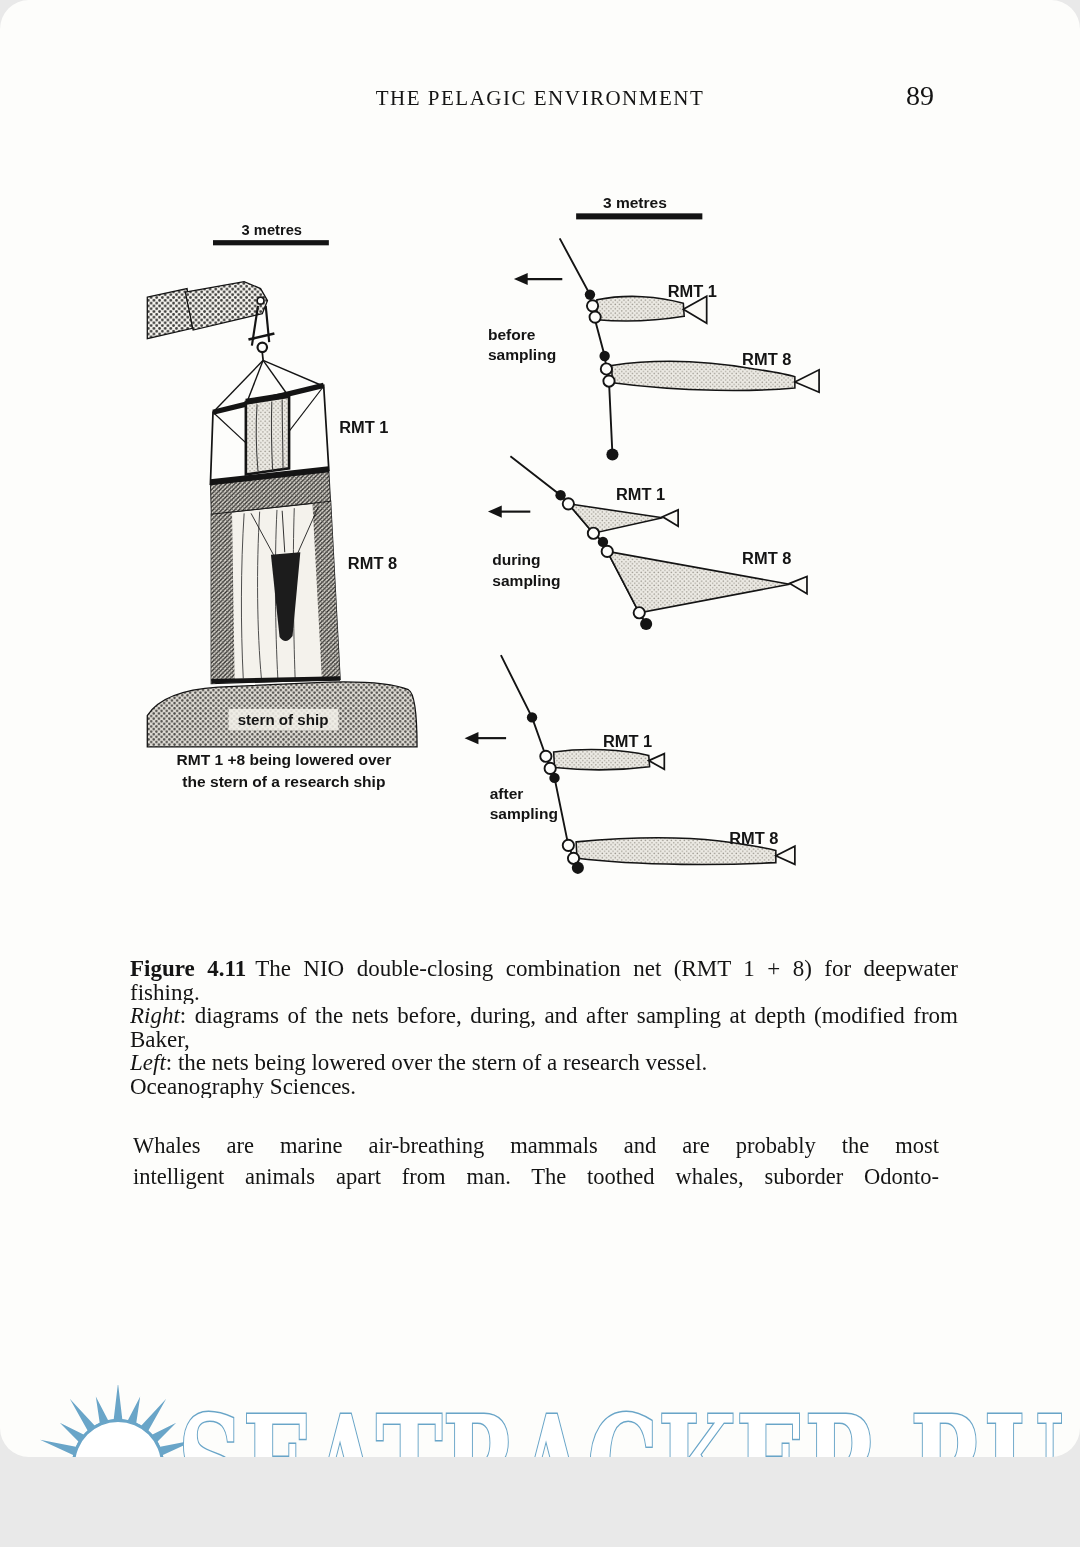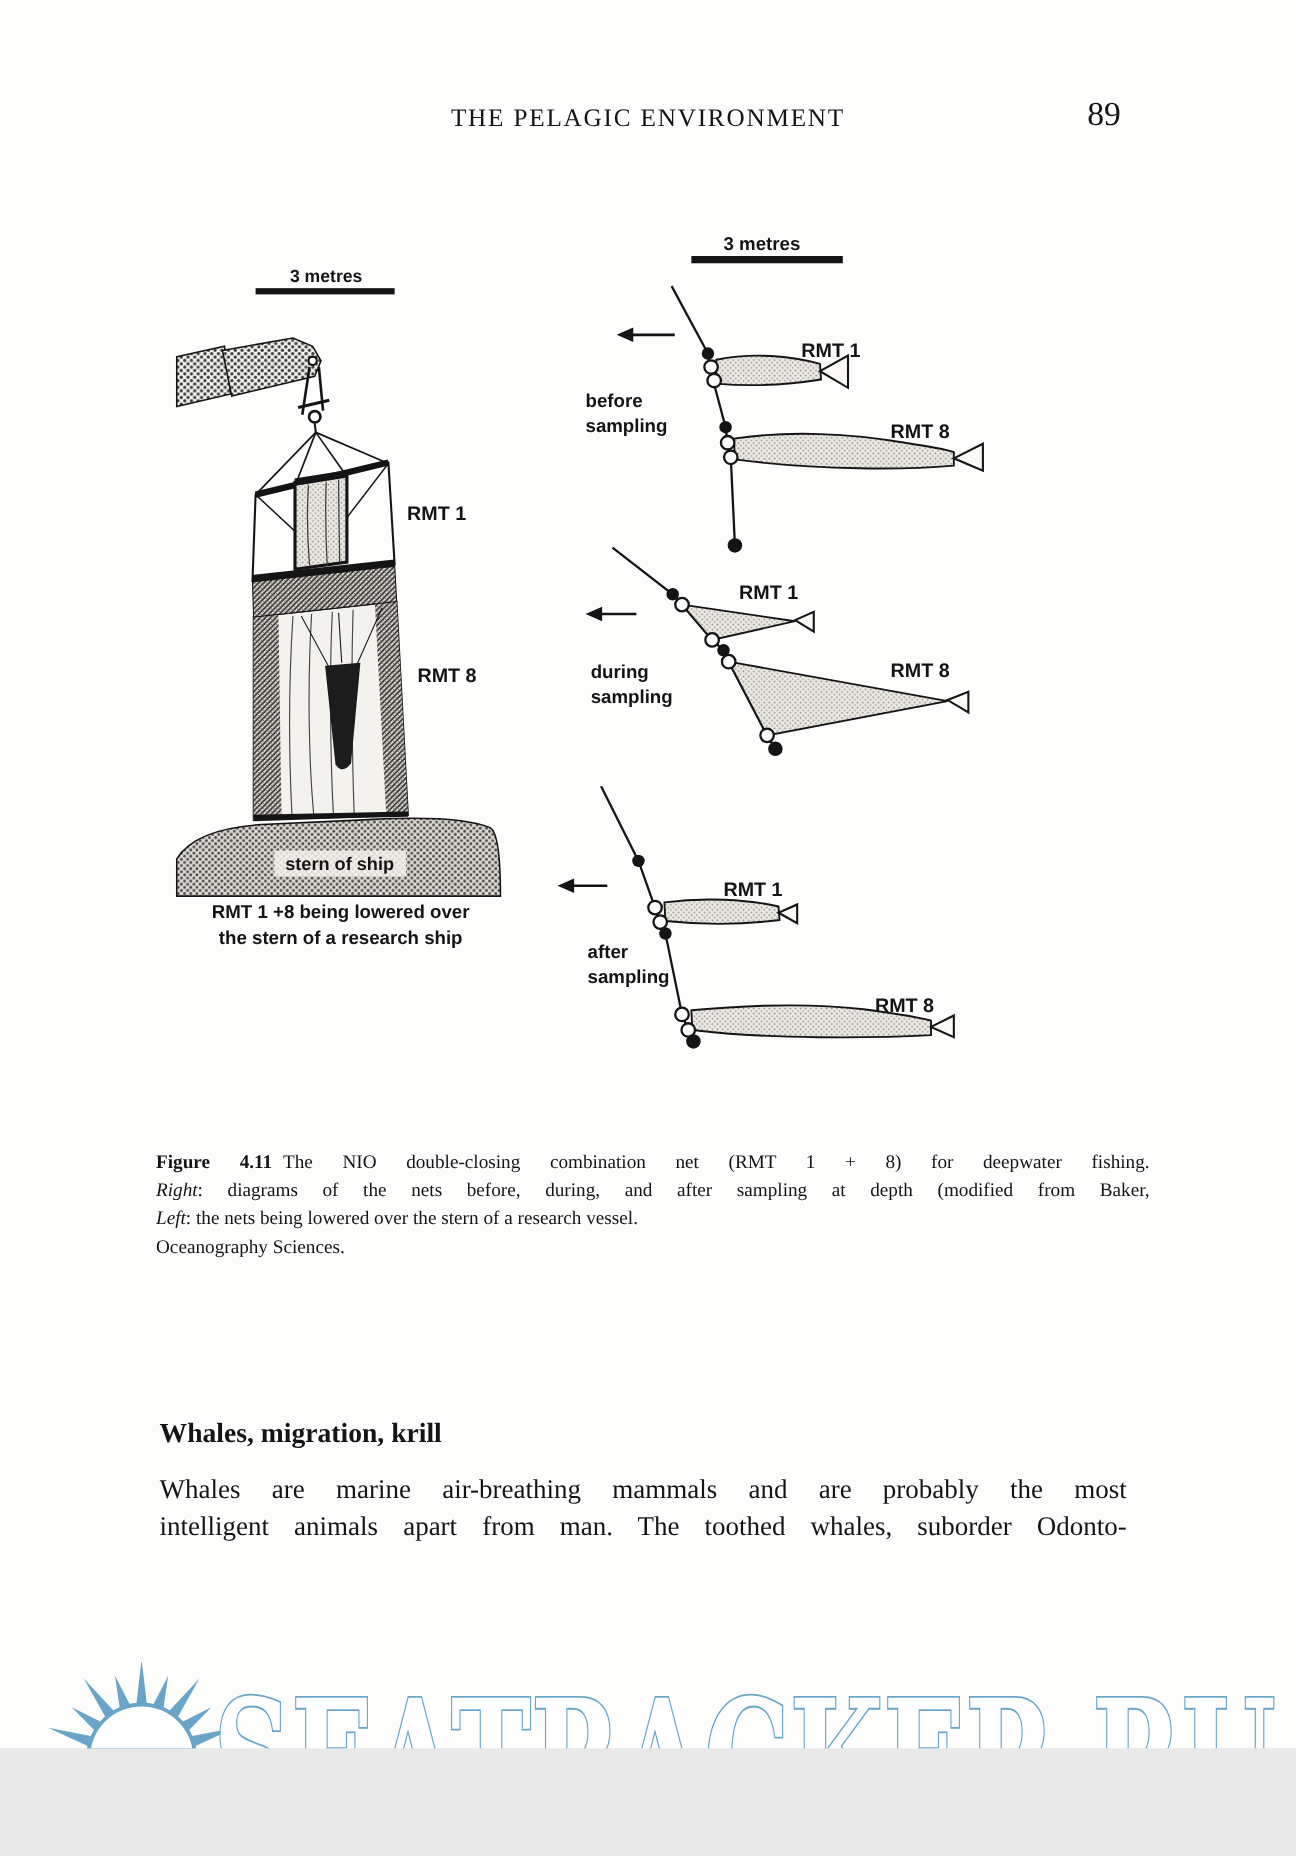--- a/index.html
+++ b/index.html
@@ -1,35 +1,35 @@
 <!DOCTYPE html>
 <html><head>
 <meta charset="utf-8">
 <style>
   html,body{margin:0;padding:0;background:#e9e9e9;}
   .page{
     position:relative;width:1080px;height:1457px;margin:0 auto;
     background:#fdfdfb;overflow:hidden;
-    font-family:"Liberation Serif",serif;color:#141414;
+    font-family:"Liberation Serif",serif;color:#141414;border-radius:29px;
   }
   
   .running-head{
     position:absolute;top:86px;left:0;width:100%;text-align:center;
     font-size:21px;letter-spacing:1.5px;font-weight:normal;
   }
   .page-num{
     position:absolute;top:80px;left:906px;font-size:28px;
   }
   
   .fig-svg{position:absolute;left:130px;top:140px;}
   .fig-label{font-family:"Liberation Sans",sans-serif;font-weight:bold;fill:#141414;}
   
   .caption{
     position:absolute;left:130px;top:957px;width:828px;
-    font-size:16px;line-height:23.5px;
+    font-size:23px;line-height:23.5px;
   }
   .cap-line{text-align:justify;overflow:hidden;white-space:normal;}
   .cap-line.jl{text-align-last:justify;}
   .cap-lead-bold{font-weight:bold;margin-right:9px;}
   .cap-lead-italic{font-style:italic;}
   
   .bodytext{
     position:absolute;left:133px;top:1130px;width:806px;
     font-size:22.5px;line-height:31px;
   }
@@ -225,21 +225,20 @@
     <div class="cap-line jl">
       <span class="cap-lead-italic">Right</span><span>: diagrams of the nets before, during, and after sampling at depth (modified from Baker,</span>
     </div>
     <div class="cap-line">
       <span class="cap-lead-italic">Left</span><span>: the nets being lowered over the stern of a research vessel.</span>
     </div>
     <div class="cap-line"><span>Oceanography Sciences.</span></div>
   </div>
 
   <div class="bodytext">
-    <h3 class="section-heading">Whales, migration, krill</h3>
     <div>
       <div class="body-line jl">Whales are marine air-breathing mammals and are probably the most</div>
       <div class="body-line jl">intelligent animals apart from man. The toothed whales, suborder Odonto-</div>
     </div>
   </div>
 
   <svg class="watermark" width="1080" height="162" viewBox="0 0 1080 162">
     <defs>
       <linearGradient id="wmgrad" x1="0" y1="0" x2="0" y2="1">
         <stop offset="0" stop-color="#ffffff"></stop>

